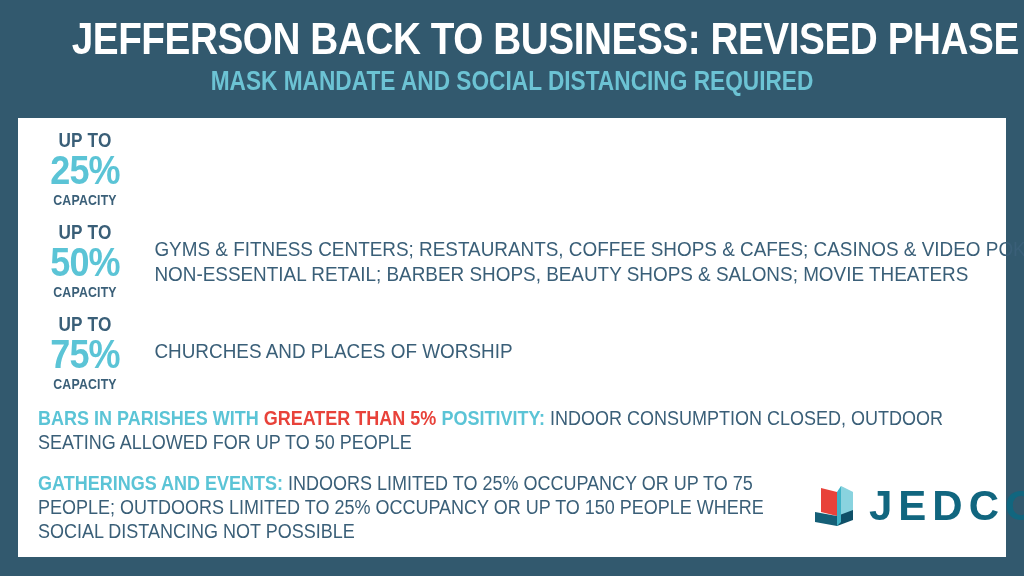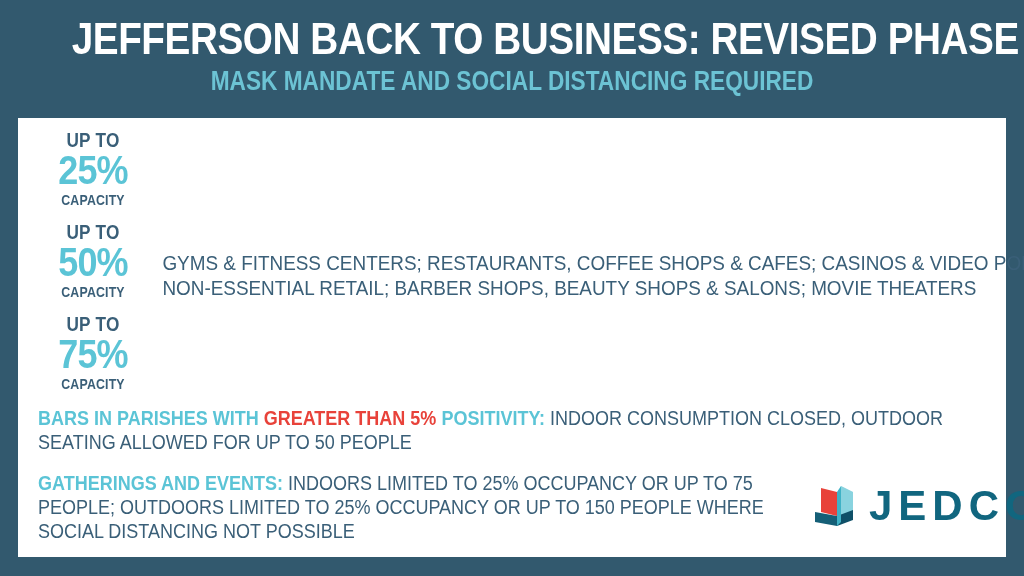--- a/index.html
+++ b/index.html
@@ -65,22 +65,22 @@
     width: 988px;
     height: 439px;
     background: #ffffff;
     box-sizing: border-box;
   }
 
   
   .cap-row {
     position: absolute;
     display: flex;
-    align-items: flex-end;
-    left: 20px;
+    align-items: flex-start;
+    left: 12px;
   }
   .cap-row.r1 { top: 9px; }
   .cap-row.r2 { top: 101px; }
   .cap-row.r3 { top: 193px; }
 
   .badge {
     width: 110px;
     flex: 0 0 110px;
     text-align: center;
     padding-top: 3px;
@@ -207,20 +207,23 @@
         <div class="cap-text">GYMS &amp; FITNESS CENTERS; RESTAURANTS, COFFEE SHOPS &amp; CAFES; CASINOS &amp; VIDEO POKER;</div>
         <div class="cap-text" style="padding-top:0;">NON-ESSENTIAL RETAIL; BARBER SHOPS, BEAUTY SHOPS &amp; SALONS; MOVIE THEATERS</div>
       </div>
     </div>
 
     <div class="cap-row r3">
       <div class="badge">
         <div class="upto">UP TO</div>
         <div class="pct">75%</div>
         <div class="capword">CAPACITY</div>
+      </div>
+      <div>
+        <div class="cap-text">CHURCHES AND PLACES OF WORSHIP</div>
       </div>
     </div>
 
     <div class="note bars"><span class="hl-blue">BARS IN PARISHES WITH </span><span class="hl-red">GREATER THAN 5%</span><span class="hl-blue"> POSITIVITY:</span><span class="body"> INDOOR CONSUMPTION CLOSED, OUTDOOR SEATING ALLOWED FOR UP TO 50 PEOPLE</span></div>
 
     <div class="note gatherings"><span class="hl-blue">GATHERINGS AND EVENTS:</span><span class="body"> INDOORS LIMITED TO 25% OCCUPANCY OR UP TO 75 PEOPLE; OUTDOORS LIMITED TO 25% OCCUPANCY OR UP TO 150 PEOPLE WHERE SOCIAL DISTANCING NOT POSSIBLE</span></div>
 
     <div class="logo">
       <svg class="logo-mark" viewBox="0 0 46 48">
         <polygon points="10,6 26,10 26,34 10,30" fill="#e8423a"></polygon>

